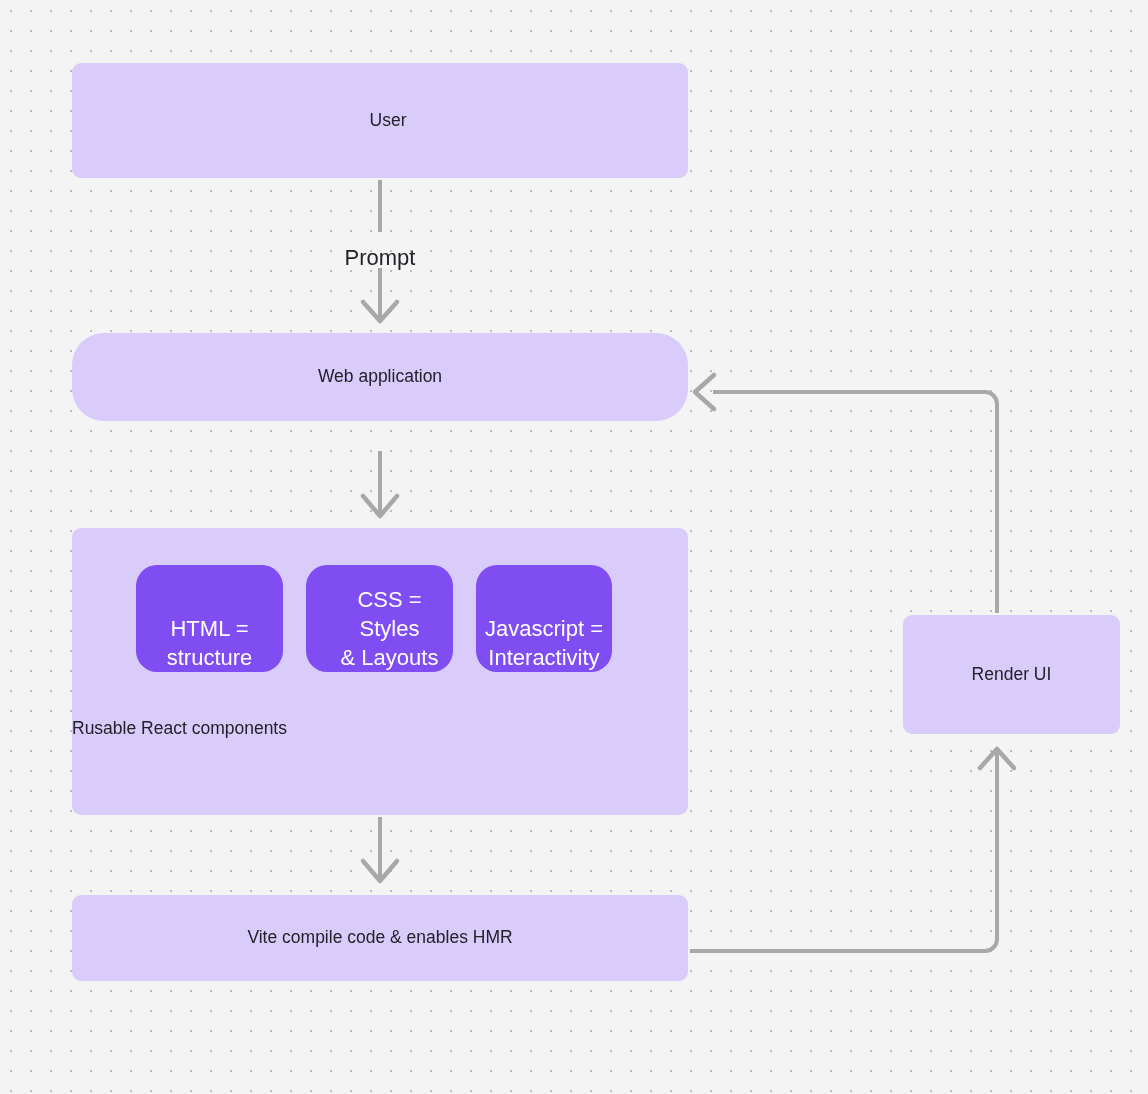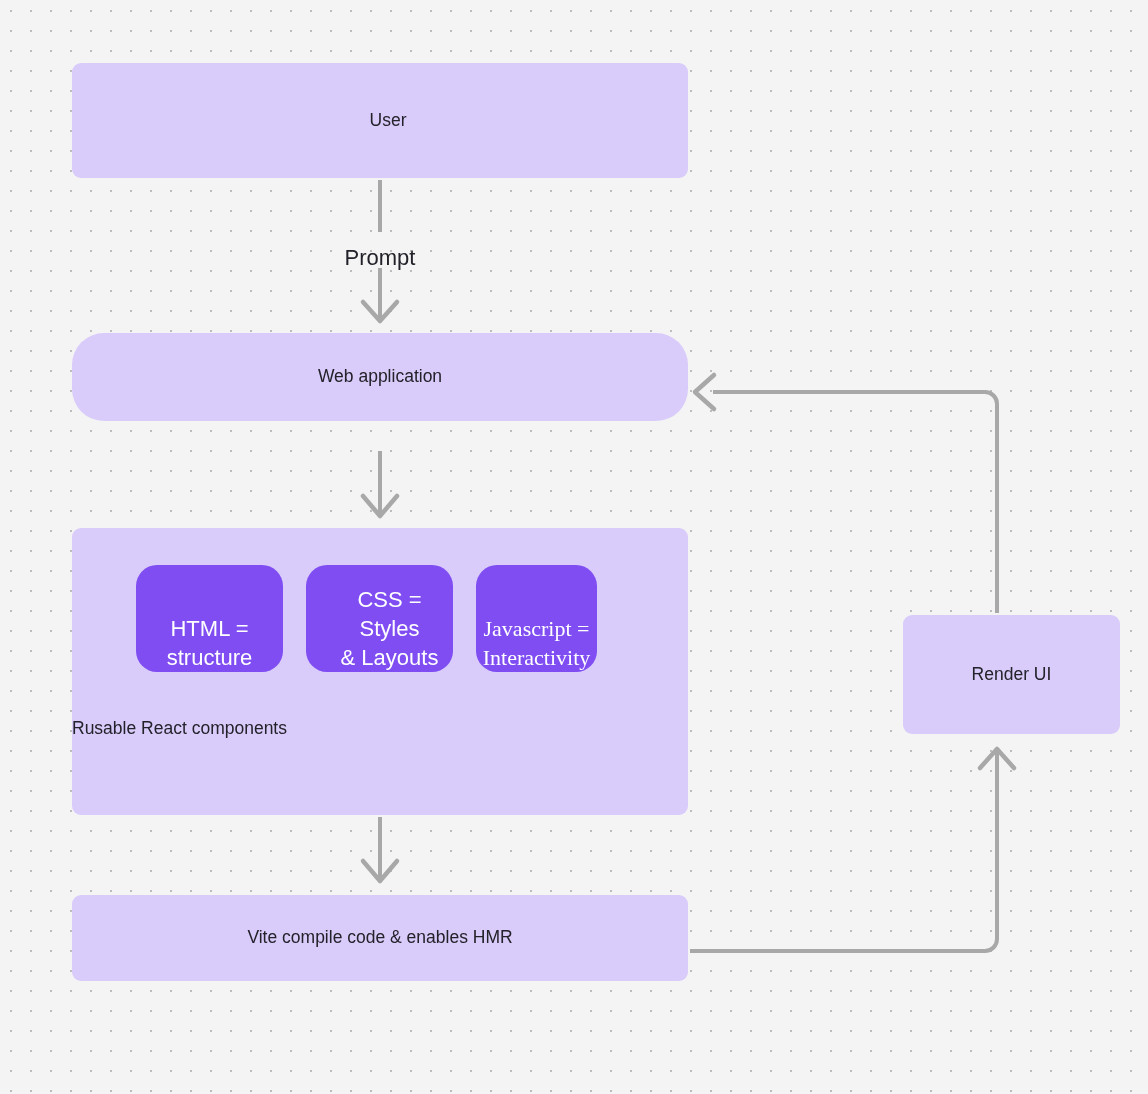--- a/index.html
+++ b/index.html
@@ -154,21 +154,21 @@
     <div class="node node-inner" style="left:64px; top:37px; width:147px; height:107px;">
       <span>HTML =
 structure</span>
     </div>
 
     <div class="node node-inner" style="left:234px; top:37px; width:147px; height:107px;padding-left:20px;">
       <span>CSS = Styles
 &amp; Layouts</span>
     </div>
 
-    <div class="node node-inner" style="left:404px; top:37px; width:121px; height:107px;font-family:Liberation Serif, serif;">
+    <div class="node node-inner" style="left:404px; top:37px; width:136px; height:107px;">
       <span>Javascript =
 Interactivity</span>
     </div>
 
     <div class="stack-label" style="top:190px;">Rusable React components</div>
   </div>
 
   <div class="node node-outer" style="left:72px; top:895px; width:616px; height:86px;">
     <span>Vite compile code &amp; enables HMR</span>
   </div>

